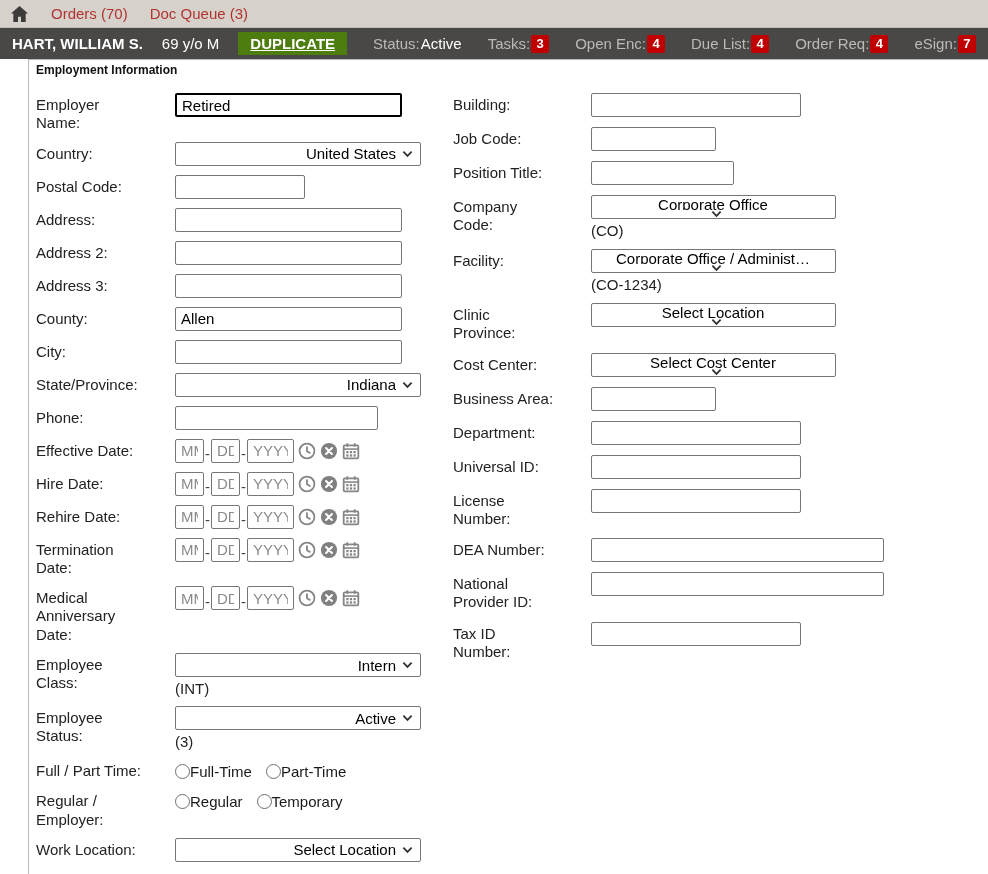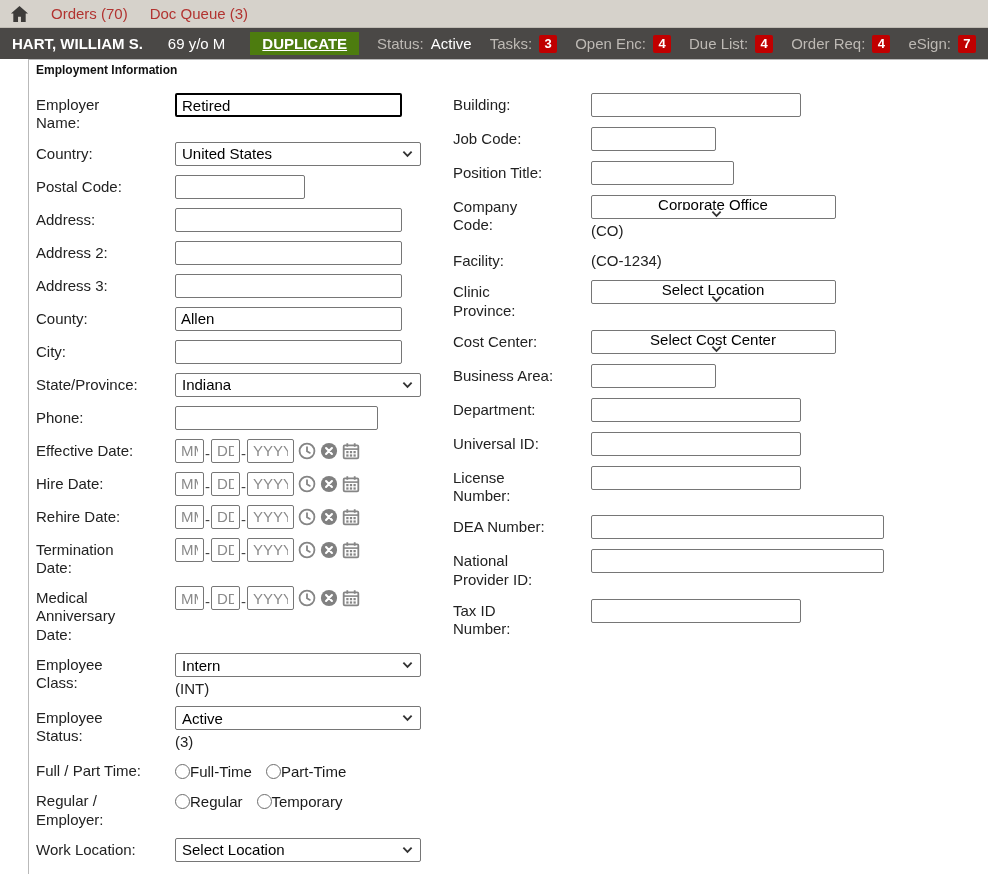--- a/index.html
+++ b/index.html
@@ -8,21 +8,21 @@
 
   
   .topbar { height: 28px; background: #d6d2cb; display: flex; align-items: center;
     padding: 0 10px; gap: 22px; border-bottom: 1px solid #c0bcb4; }
   .home-ic { width: 19px; height: 18px; display: inline-flex; }
   .topbar a { color: #b23330; text-decoration: none; cursor: pointer; }
 
   
   .pbar { height: 31px; background: #4a4846; color: #fff; display: flex;
     align-items: center; padding: 0 12px; justify-content: space-between; }
-  .pbar .grp { display: flex; align-items: center; gap: 7px; white-space: nowrap; }
+  .pbar .grp { display: flex; align-items: center; gap: 1px; white-space: nowrap; }
   .pbar .name { font-weight: bold; margin-right: 18px; }
   .pbar .agesex { margin-right: 18px; }
   .pbar .muted { color: #bdb9b4; }
   .dup { background: #4d7c0f; color: #fff; font-weight: bold; text-decoration: underline;
     padding: 3px 12px; cursor: pointer; }
   .badge { background: #c00000; color: #fff; width: 18px; height: 18px; display: inline-flex;
     align-items: center; justify-content: center; font-size: 13px; font-weight: bold;
     border-radius: 2px; cursor: pointer; }
 
   
@@ -43,21 +43,21 @@
   input[type=text] { height: 24px; border: 1px solid #767676; border-radius: 2px;
     padding: 1px 5px; font: 15px "Liberation Sans", sans-serif; color: #000; background: #fff; }
   input::placeholder { color: #8a8a8a; opacity: 1; }
   .focused { border: 2px solid #000 !important; padding: 0 4px; }
 
   .w211 { width: 227px; } .w246 { width: 246px; } .w130 { width: 130px; }
   .w203 { width: 203px; } .w210 { width: 210px; } .w125 { width: 125px; }
   .w143 { width: 143px; } .w245 { width: 245px; flex-direction: column; } .w293 { width: 293px; }
 
   .selectbox { height: 24px; border: 1px solid #767676; border-radius: 2px; background: #fff;
-    display: inline-flex; align-items: center; justify-content: space-between;
+    display: inline-flex; align-items: center; justify-content: flex-end;
     padding: 0 7px 0 6px; cursor: pointer; }
   .selectbox .val { white-space: nowrap; overflow: hidden; color: #000; }
   .chev { width: 11px; height: 8px; flex-shrink: 0; margin-left: 6px; display: inline-flex; }
 
   .ctrl-stack .code { margin-top: 3px; color: #222; }
 
   
   .dategrp { display: flex; align-items: center; }
   .dt { text-align: left; }
   .dt.mm, .dt.dd { width: 29px; }
@@ -444,20 +444,28 @@
                 </svg>
               </span>
           </div>
           <div class="code">(CO)</div>
         </div>
       </div>
 
       <div class="row">
         <div class="lbl">Facility:</div>
         <div class="ctrl-stack">
+          <div class="selectbox w245">
+            <span class="val">Corporate Office / Administ…</span>
+            <span class="chev">
+                <svg viewBox="0 0 12 8" width="11" height="8">
+                  <use href="#ic-chev"></use>
+                </svg>
+              </span>
+          </div>
           <div class="code">(CO-1234)</div>
         </div>
       </div>
 
       <div class="row">
         <div class="lbl">Clinic Province:</div>
         <div class="selectbox w245">
           <span class="val">Select Location</span>
           <span class="chev">
               <svg viewBox="0 0 12 8" width="11" height="8">

